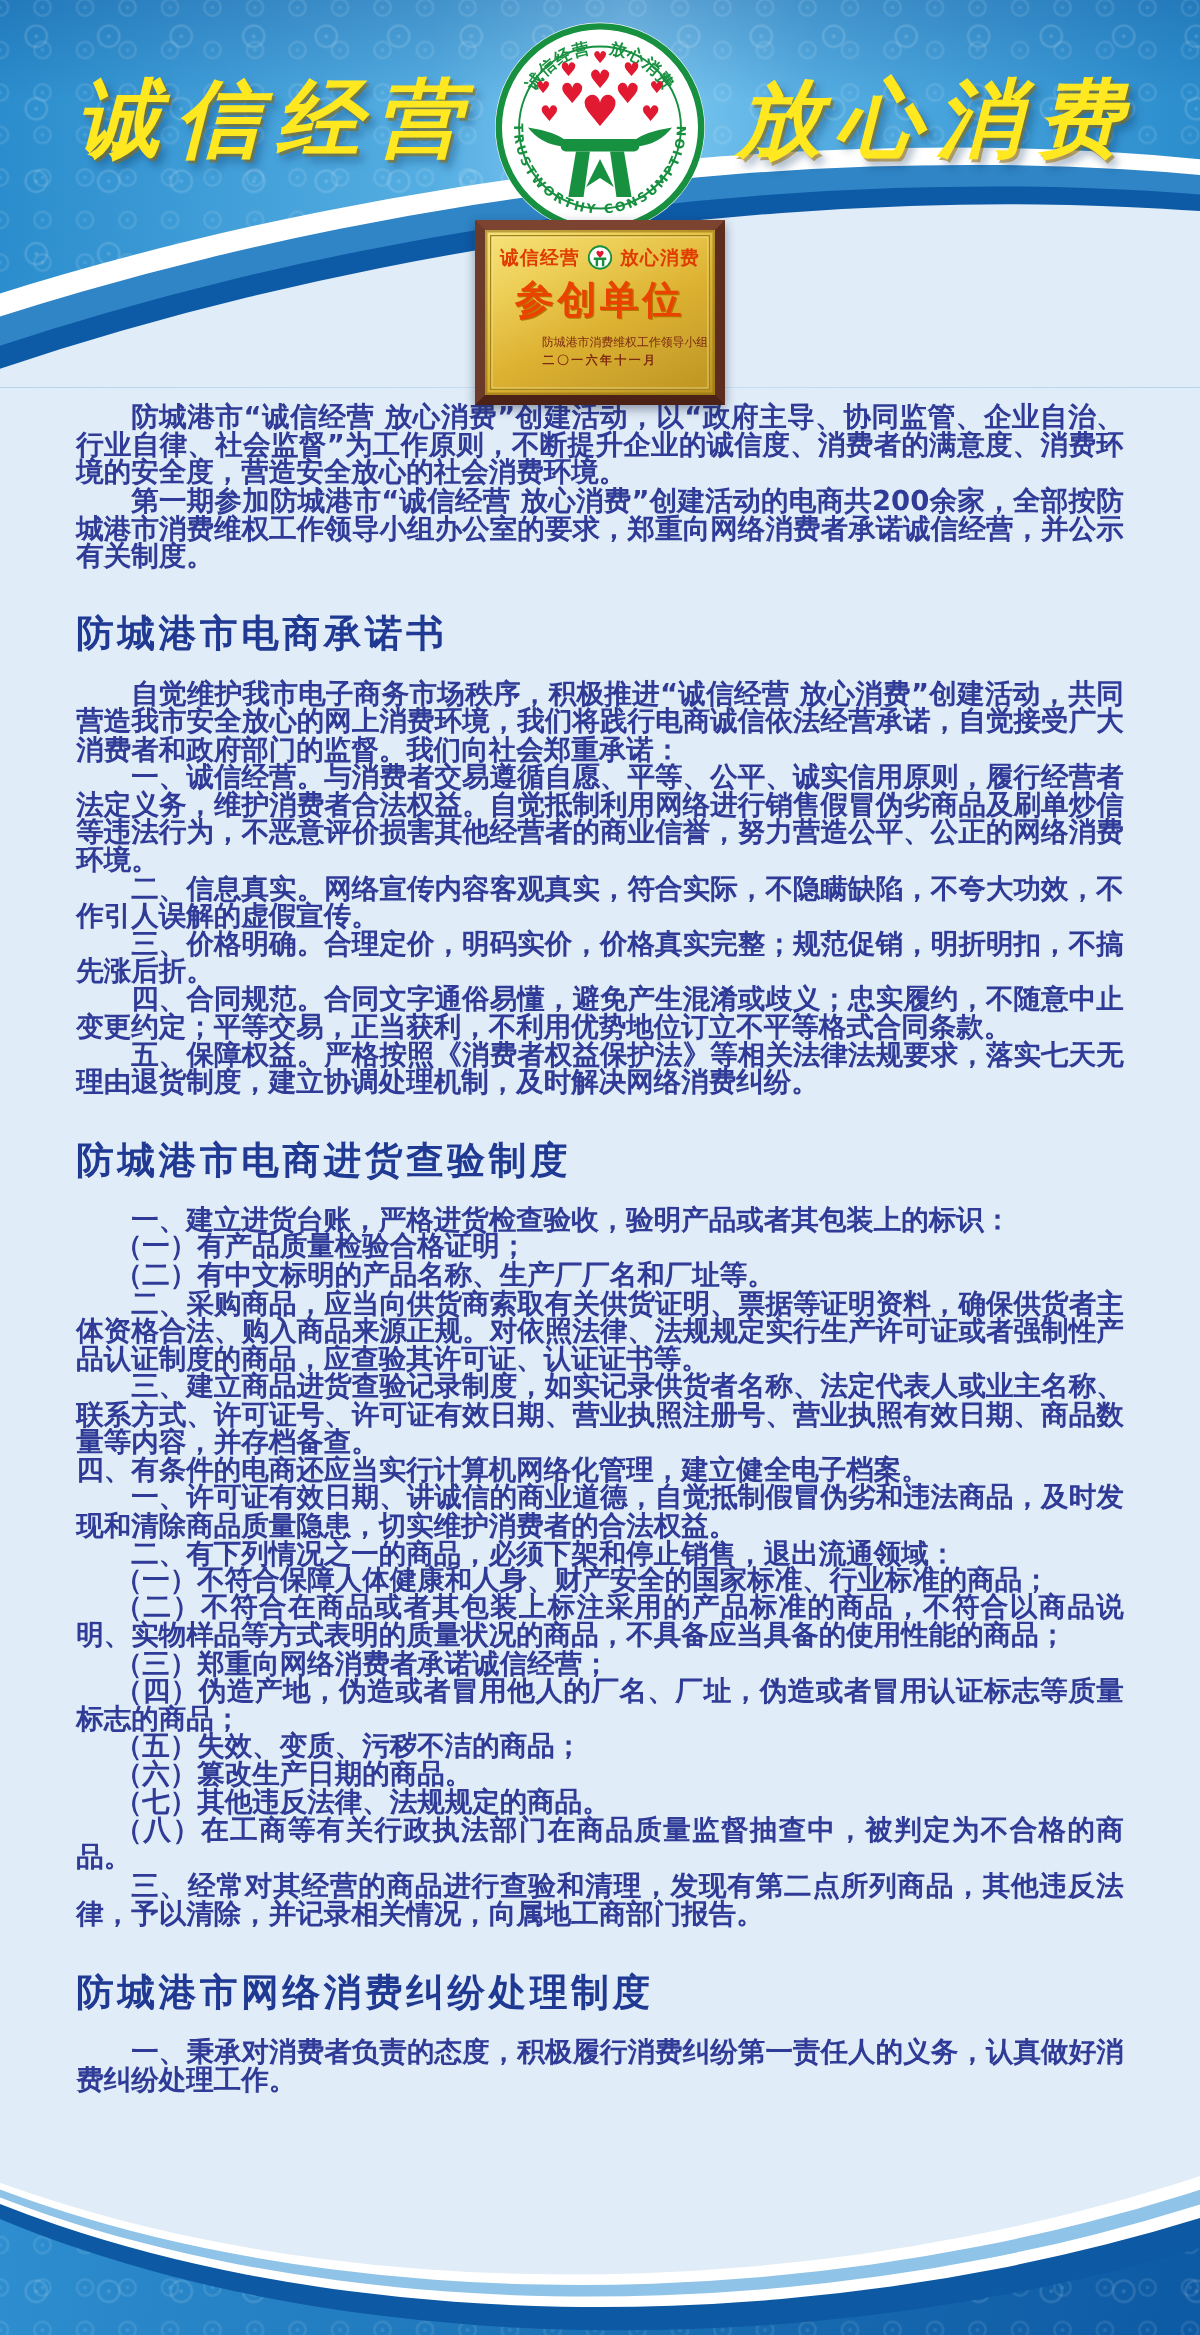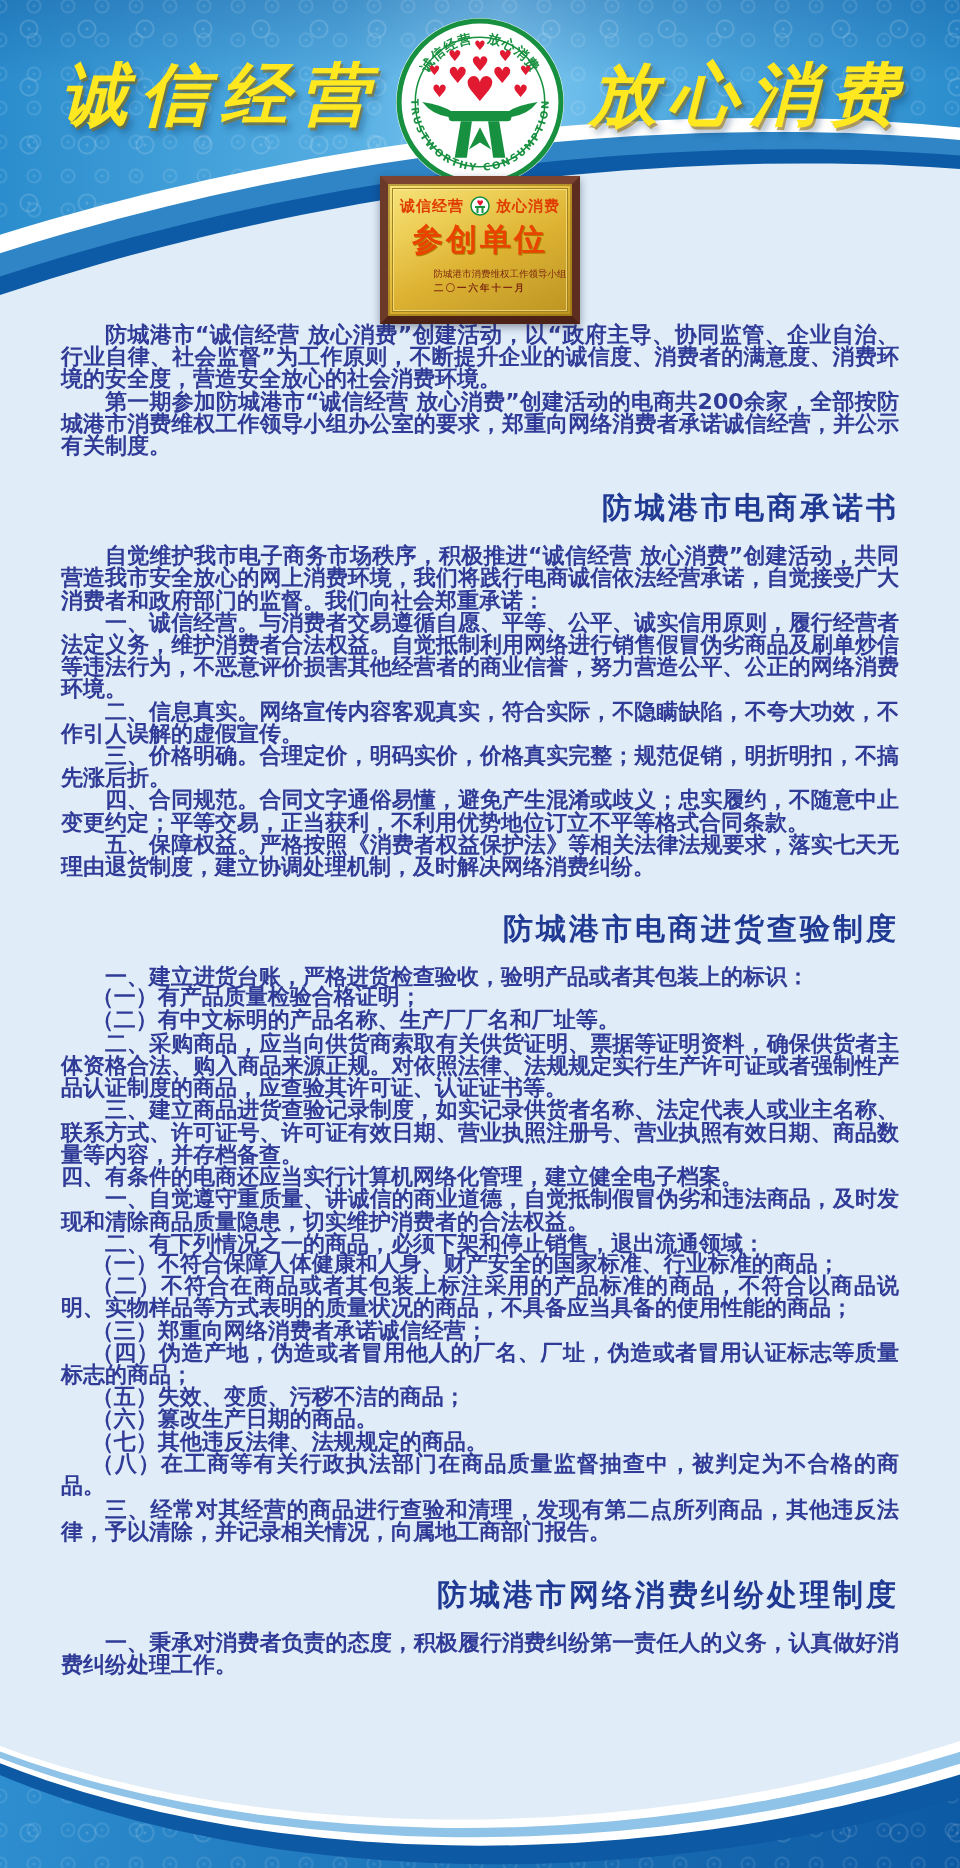--- a/index.html
+++ b/index.html
@@ -65,21 +65,21 @@
   }
   .para{
     margin:0;font-size:22px;line-height:22.2px;font-weight:bold;color:#2f3b96;
     text-align:justify;letter-spacing:0;
   }
   .indent-2{text-indent:2em;}
   .indent-1_5{text-indent:1.4em;font-family:Liberation Mono, monospace;}
   .indent-0{text-indent:0;}
   .section-heading{
     margin:32px 0 18px;font-size:30px;line-height:38px;font-weight:900;color:#203a94;
-    text-align:right;letter-spacing:3px;
+    text-align:left;letter-spacing:3px;
   }
   
   .footer{
     position:relative;margin-top:auto;height:180px;flex:0 0 180px;overflow:hidden;
     background-image:
       radial-gradient(circle, rgba(255,255,255,.14) 1px, transparent 2px, transparent 7px, rgba(255,255,255,.13) 8px, rgba(255,255,255,.13) 9px, transparent 10px),
       radial-gradient(circle, rgba(255,255,255,.10) 1px, transparent 2px, transparent 5px, rgba(255,255,255,.10) 6px, rgba(255,255,255,.10) 7px, transparent 8px),
       linear-gradient(100deg,#2e8fd0 0%, #1a6fb4 55%, #0d5aa4 100%);
     background-size:58px 58px, 34px 34px, 100% 100%;
     background-position:0 0, 17px 23px, 0 0;
@@ -173,21 +173,21 @@
         <p class="para indent-2">三、价格明确。合理定价，明码实价，价格真实完整；规范促销，明折明扣，不搞先涨后折。</p>
         <p class="para indent-2">四、合同规范。合同文字通俗易懂，避免产生混淆或歧义；忠实履约，不随意中止变更约定；平等交易，正当获利，不利用优势地位订立不平等格式合同条款。</p>
         <p class="para indent-2">五、保障权益。严格按照《消费者权益保护法》等相关法律法规要求，落实七天无理由退货制度，建立协调处理机制，及时解决网络消费纠纷。</p>
         <h2 class="section-heading">防城港市电商进货查验制度</h2>
         <p class="para indent-2">一、建立进货台账，严格进货检查验收，验明产品或者其包装上的标识：</p>
         <p class="para indent-1_5">（一）有产品质量检验合格证明；</p>
         <p class="para indent-1_5">（二）有中文标明的产品名称、生产厂厂名和厂址等。</p>
         <p class="para indent-2">二、采购商品，应当向供货商索取有关供货证明、票据等证明资料，确保供货者主体资格合法、购入商品来源正规。对依照法律、法规规定实行生产许可证或者强制性产品认证制度的商品，应查验其许可证、认证证书等。</p>
         <p class="para indent-2">三、建立商品进货查验记录制度，如实记录供货者名称、法定代表人或业主名称、联系方式、许可证号、许可证有效日期、营业执照注册号、营业执照有效日期、商品数量等内容，并存档备查。</p>
         <p class="para indent-0">四、有条件的电商还应当实行计算机网络化管理，建立健全电子档案。</p>
-        <p class="para indent-2">一、自觉遵守重质量、讲诚信的商业道德，自觉抵制假冒伪劣和违法商品，及时发现和清除商品质量隐患，切实维护消费者的合法权益。</p>
+        <p class="para indent-2">一、许可证有效日期、讲诚信的商业道德，自觉抵制假冒伪劣和违法商品，及时发现和清除商品质量隐患，切实维护消费者的合法权益。</p>
         <p class="para indent-2">二、有下列情况之一的商品，必须下架和停止销售，退出流通领域：</p>
         <p class="para indent-1_5">（一）不符合保障人体健康和人身、财产安全的国家标准、行业标准的商品；</p>
         <p class="para indent-1_5">（二）不符合在商品或者其包装上标注采用的产品标准的商品，不符合以商品说明、实物样品等方式表明的质量状况的商品，不具备应当具备的使用性能的商品；</p>
         <p class="para indent-1_5">（三）郑重向网络消费者承诺诚信经营；</p>
         <p class="para indent-1_5">（四）伪造产地，伪造或者冒用他人的厂名、厂址，伪造或者冒用认证标志等质量标志的商品；</p>
         <p class="para indent-1_5">（五）失效、变质、污秽不洁的商品；</p>
         <p class="para indent-1_5">（六）篡改生产日期的商品。</p>
         <p class="para indent-1_5">（七）其他违反法律、法规规定的商品。</p>
         <p class="para indent-1_5">（八）在工商等有关行政执法部门在商品质量监督抽查中，被判定为不合格的商品。</p>
         <p class="para indent-2">三、经常对其经营的商品进行查验和清理，发现有第二点所列商品，其他违反法律，予以清除，并记录相关情况，向属地工商部门报告。</p>

